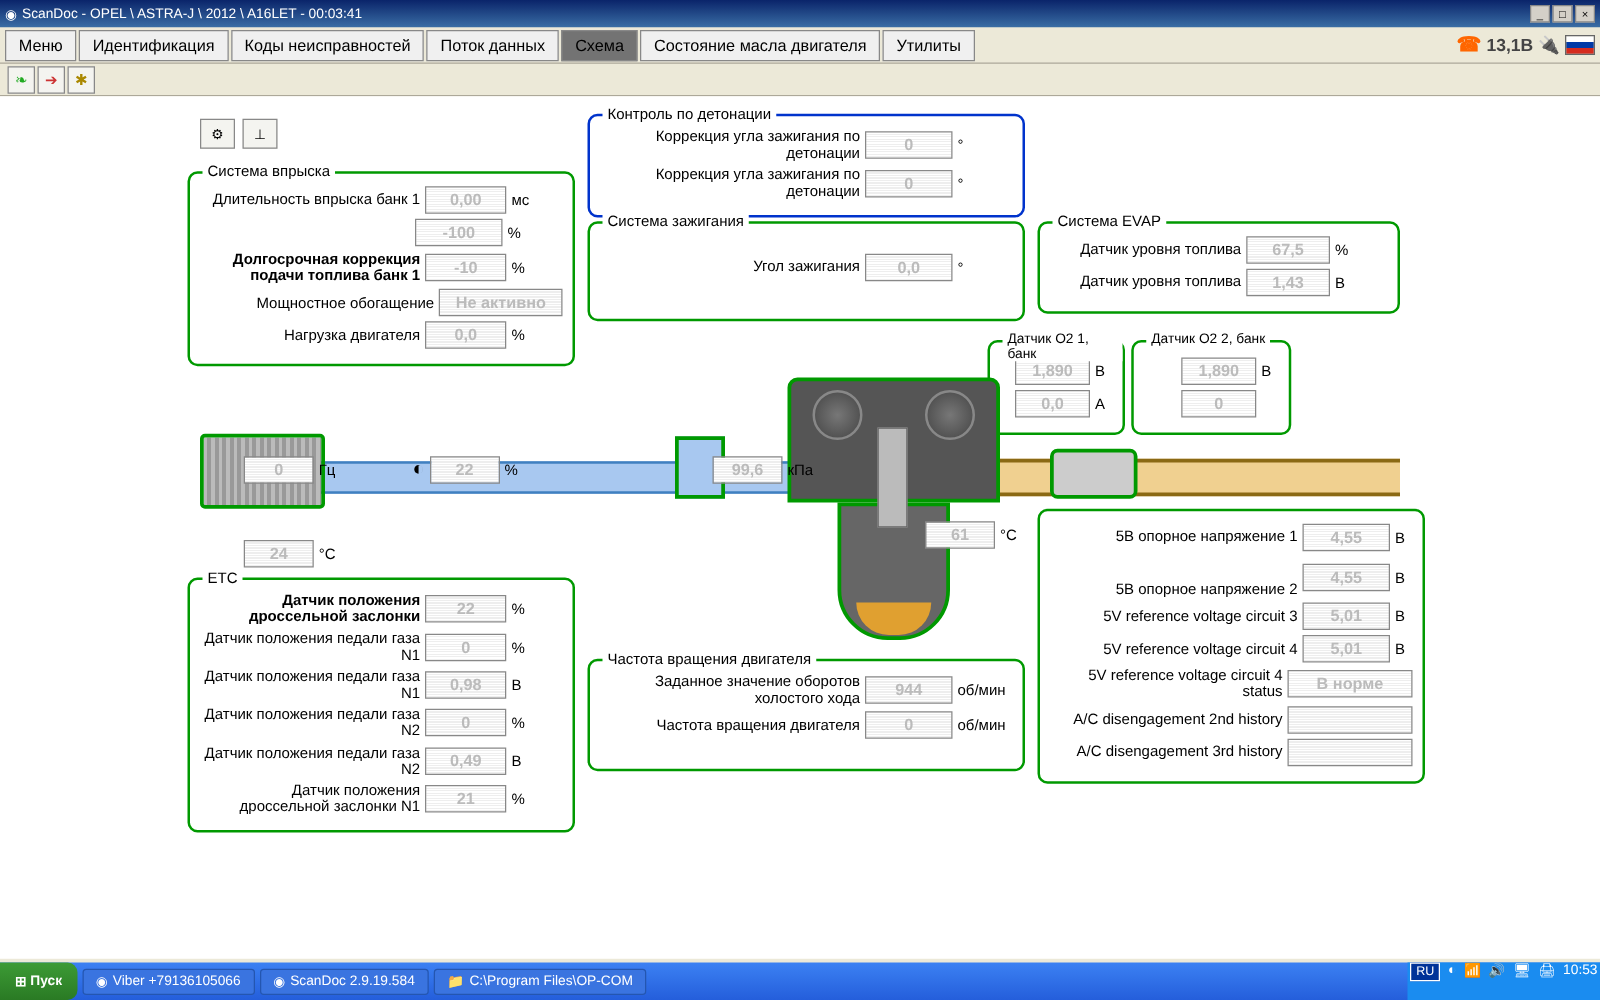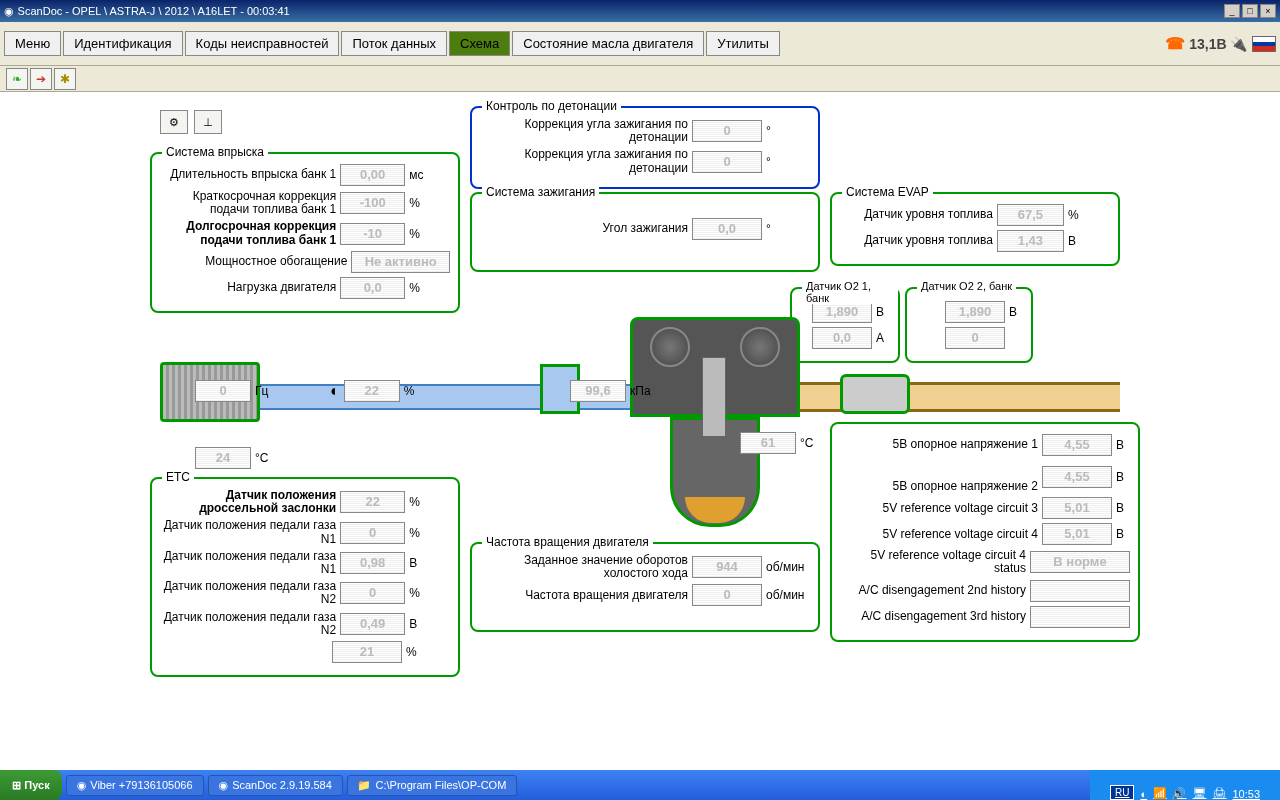--- a/index.html
+++ b/index.html
@@ -1,41 +1,41 @@
 <!DOCTYPE html>
 <html><head>
 <meta charset="utf-8">
 <style>
 * { box-sizing: border-box; margin: 0; padding: 0; }
 body { font-family: Arial, sans-serif; font-size: 11px; background: #ece9d8; width: 1280px; height: 800px; overflow: hidden; }
 .titlebar { background: linear-gradient(#0a246a,#3a6ea5); color: #fff; height: 22px; display: flex; align-items: center; padding: 0 4px; font-size: 11px; }
 .titlebar .spacer { flex: 1; }
 .titlebar .winbtn { width: 16px; height: 14px; background: #d4d0c8; border: 1px solid #888; margin-left: 2px; color:#000; font-size:9px; text-align:center; line-height:12px;}
-.menubar { background: #ece9d8; height: 44px; display: flex; align-items: center; border-bottom: 1px solid #aca899; padding: 0 4px; }
+.menubar { background: #ece9d8; height: 29px; display: flex; align-items: center; border-bottom: 1px solid #aca899; padding: 0 4px; }
 .menubar .tab { padding: 4px 10px; border: 1px solid #888; background: #f0f0f0; margin-right: 2px; font-size: 13px; cursor: pointer; white-space: nowrap; }
-.menubar .tab.active { background: #4d7c0f; }
+.menubar .tab.active { background: #737373; }
 .menubar .right { margin-left: auto; display: flex; align-items: center; gap: 4px; font-size: 14px; font-weight: bold; color: #444; }
 .flag { width: 24px; height: 16px; display: inline-block; background: linear-gradient(#fff 33%,#0039a6 33%,#0039a6 66%,#d52b1e 66%); border:1px solid #666;}
 .toolbar2 { height: 26px; display: flex; align-items: center; padding: 2px 6px; gap: 2px; border-bottom:1px solid #aca899;}
 .tbtn { width: 22px; height: 22px; border: 1px solid #888; background: #f4f4f0; display:flex; align-items:center; justify-content:center; font-size:12px;}
 .canvas { position: relative; width: 1280px; height: 690px; background: #fff; }
 .grp { position: absolute; border: 2px solid #009900; border-radius: 8px; padding: 6px 8px 8px 8px; }
 .grp .legend { position: absolute; top: -9px; left: 10px; background: #fff; padding: 0 4px; font-size: 12px; }
 .row { display: flex; align-items: center; justify-content: flex-end; margin: 4px 0; gap: 4px; }
 .row .lbl { text-align: right; font-size: 12px; line-height: 1.1; }
 .val { width: 70px; height: 22px; border: 1px solid #888; background: repeating-linear-gradient(0deg,#eee,#eee 1px,#fff 1px,#fff 2px); color: #bbb; font-size: 13px; text-align: center; line-height: 20px; font-weight: bold; }
 .val.wide { width: 100px; }
 .unit { width: 44px; font-size: 12px; text-align: left; }
 .iconbox { width: 28px; height: 24px; border: 1px solid #888; background: #f4f4f0; display:inline-flex; align-items:center; justify-content:center; }
 .floating { position: absolute; display: flex; align-items: center; gap: 4px; }
 .floating .val { width: 56px; }
 .taskbar { position: absolute; bottom: 0; left:0; right:0; height: 30px; background: linear-gradient(#3c81f3,#245edb); display: flex; align-items: center; color: #fff; font-size: 11px; }
 .taskbar .start { background: linear-gradient(#3c9b35,#2a7a24); padding: 4px 12px; height: 100%; display:flex; align-items:center; font-weight:bold; border-radius:0 8px 8px 0;}
 .taskbar .tb { background: #3a74e0; border: 1px solid #2456b0; padding: 3px 10px; margin-left: 4px; border-radius:3px; display:flex; align-items:center; gap:4px;}
-.taskbar .tray { margin-left: auto; background:#1a8cf0; height:100%; display:flex; align-items:flex-end; padding:0 20px; gap:6px;text-decoration:underline; }
+.taskbar .tray { margin-left: auto; background:#1a8cf0; height:100%; display:flex; align-items:flex-start; padding:0 2px; gap:6px; }
 .engine { position: absolute; left: 160px; top: 200px; width: 960px; height: 290px; }
 .pipe { position:absolute; background:#f0d090; border-top:3px solid #8b6914; border-bottom:3px solid #8b6914; height:30px;}
 .bluepipe { position:absolute; background:#a8c8f0; border-top:2px solid #4080c0; border-bottom:2px solid #4080c0; height:26px;}
 .engineblock { position:absolute; left:470px; top:5px; width:170px; height:230px; }
 .phone-icon { color: #ff6600; font-size: 16px; }
 .plug-icon { color: #0066cc; font-size: 14px; }
 .ru-badge { background:#003399; color:#fff; padding:1px 4px; font-size:10px; border:1px solid #fff;}
 </style>
 </head>
 <body>
@@ -93,21 +93,20 @@
   </div>
 
   <div class="grp" style="left:150px; top:60px; width:310px;">
     <div class="legend">Система впрыска</div>
     <div class="row">
         <span class="lbl" style="width:190px;">Длительность впрыска банк 1</span>
         <div class="val">0,00</div>
         <span class="unit">мс</span>
       </div>
     <div class="row">
-        <span class="lbl" style="width:190px;">Краткосрочная коррекция подачи топлива банк 1</span>
         <div class="val">-100</div>
         <span class="unit">%</span>
       </div>
     <div class="row">
         <span class="lbl" style="width:190px;font-weight:bold;">Долгосрочная коррекция подачи топлива банк 1</span>
         <div class="val">-10</div>
         <span class="unit">%</span>
       </div>
     <div class="row">
         <span class="lbl" style="width:190px;">Мощностное обогащение</span>
@@ -232,20 +231,21 @@
         <span class="lbl" style="width:190px;">Датчик положения педали газа N2</span>
         <div class="val">0</div>
         <span class="unit">%</span>
       </div>
     <div class="row">
         <span class="lbl" style="width:190px;">Датчик положения педали газа N2</span>
         <div class="val">0,49</div>
         <span class="unit">В</span>
       </div>
     <div class="row">
+        <span class="lbl" style="width:190px;">Датчик положения дроссельной заслонки N1</span>
         <div class="val">21</div>
         <span class="unit">%</span>
       </div>
   </div>
 
   <div class="grp" style="left:470px; top:450px; width:350px; height:90px;">
     <div class="legend">Частота вращения двигателя</div>
     <div class="row">
         <span class="lbl" style="width:190px;">Заданное значение оборотов холостого хода</span>
         <div class="val">944</div>

